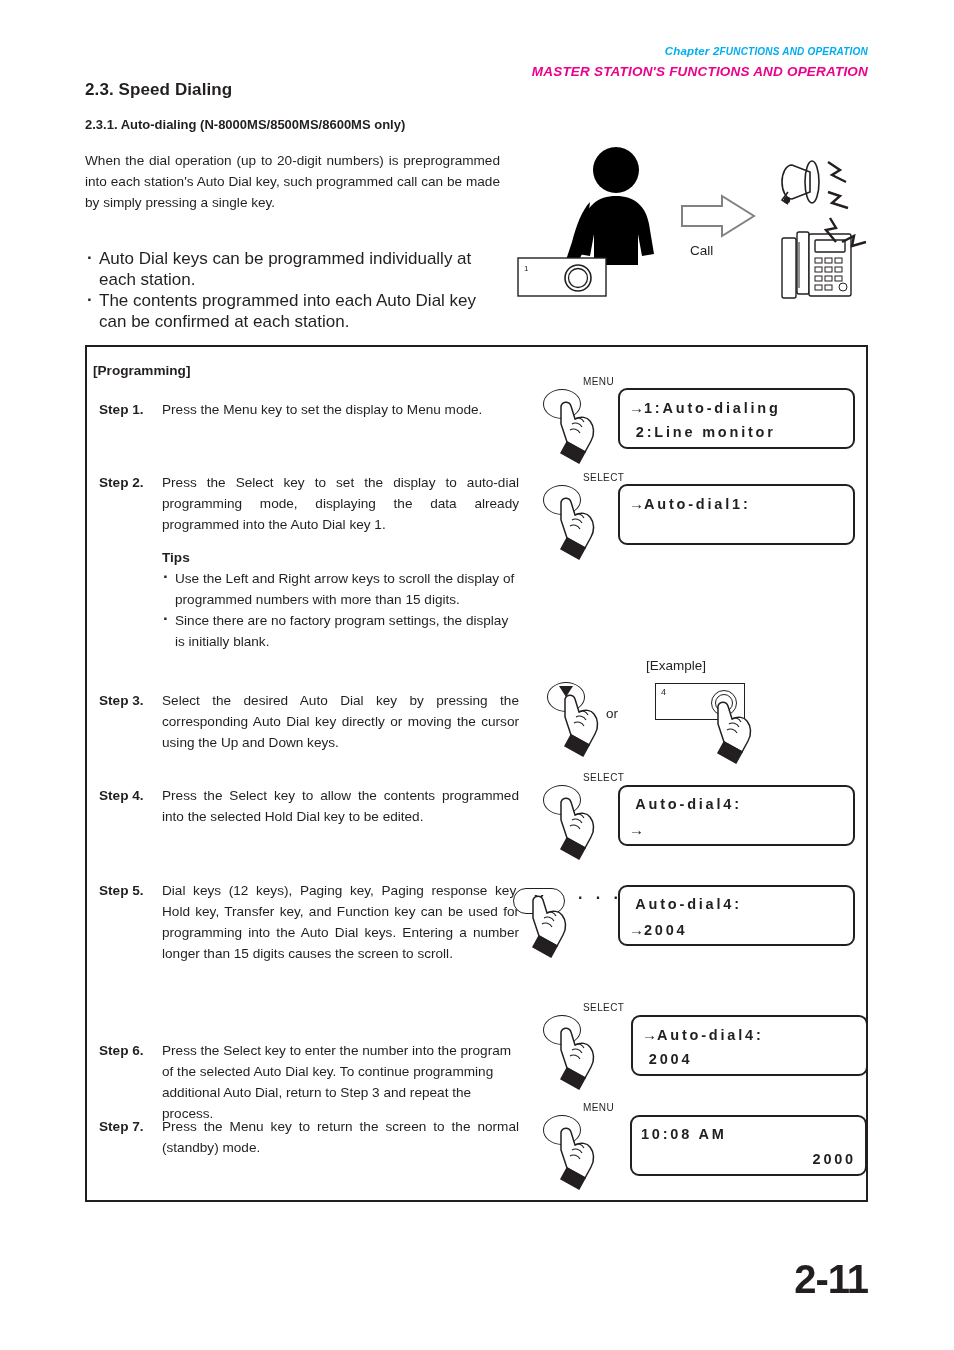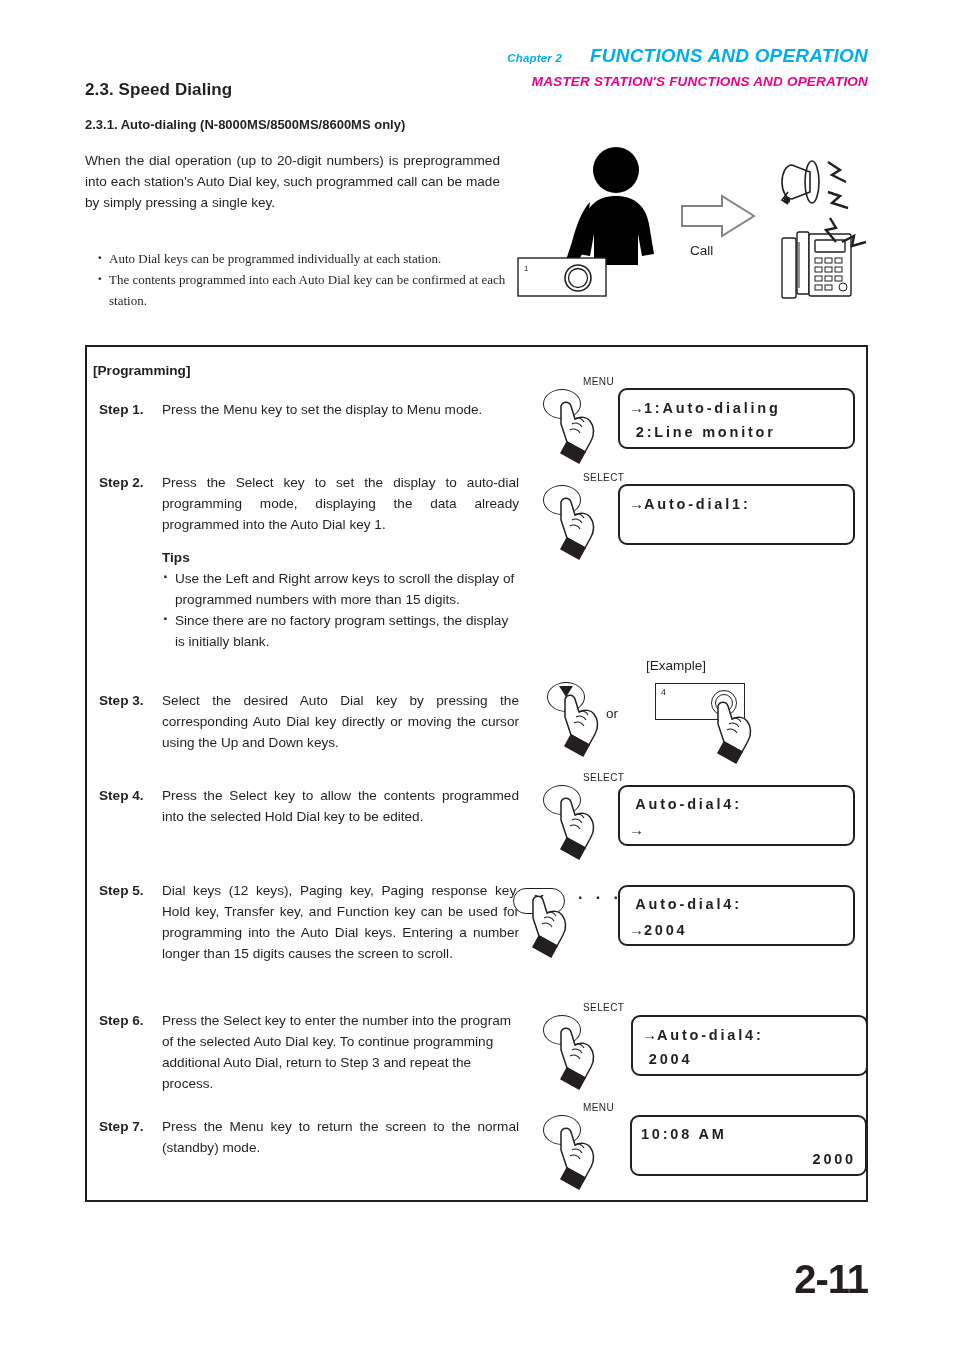--- a/index.html
+++ b/index.html
@@ -26,22 +26,21 @@
     font-style: italic;
     font-weight: bold;
     font-size: 12.5px;
     color: #00aeef;
     letter-spacing: 0.2px;
   }
   .header .chapter-line .chap {
     font-size: 11.5px;
   }
   .header .chapter-line .func {
-    font-size: 19px;
-    margin-left: 28px;
+    font-size: 10px;
   }
   .header .station-line {
     font-style: italic;
     font-weight: bold;
     font-size: 13.5px;
     color: #ec008c;
     letter-spacing: 0.2px;
     margin-top: 1px;
   }
 
@@ -64,25 +63,24 @@
   .intro {
     position: absolute;
     left: 85px; top: 150px;
     width: 415px;
     font-size: 13.6px;
     line-height: 21px;
     text-align: justify;
   }
   .bullets {
     position: absolute;
-    left: 95px; top: 248px;
+    left: 85px; top: 248px;
     width: 415px;
-    font-size: 13px;
+    font-size: 17px;
     line-height: 21px;
-    font-family: Liberation Serif, serif;
   }
   .bullets .bl {
     position: relative;
     padding-left: 14px;
     margin-bottom: 0px;
   }
   .bullets .bl::before {
     content: "\00B7";
     position: absolute;
     left: 2px; top: -1px;
@@ -464,21 +462,21 @@
   </svg>
 </div>
 
 <div class="dots" style="left:578px; top:889px;">· · ·</div>
 
 <div class="lcd" style="left:618px; top:885px;">
   <div class="row"><span> Auto-dial4:</span></div>
   <div class="row"><span class="arrow">→</span><span>2004</span></div>
 </div>
 
-<div class="step" style="top:1010px;">
+<div class="step" style="top:1040px;">
   <span class="lbl">Step 6.</span>
   <div class="body nojust">Press the Select key to enter the number into the program of the selected Auto Dial key. To continue programming additional Auto Dial, return to Step 3 and repeat the process.</div>
 </div>
 
 <div class="btn-hand" style="left:541px; top:1002px;">
   <span class="cap">SELECT</span>
   <span class="round-key"></span>
   <svg width="70" height="92" viewBox="0 0 70 92">
     <path d="M20 30 C 22 25 28 25 30 30 L 34 43 C 40 40 46 41 49 45 C 53 50 54 58 50 65 L 44 76 L 26 66 L 20 48 Z" fill="#fff" stroke="#231f20" stroke-width="1.5"></path>
     <path d="M34 43 C 37 41 41 42 43 46" fill="none" stroke="#231f20" stroke-width="1.1"></path>

